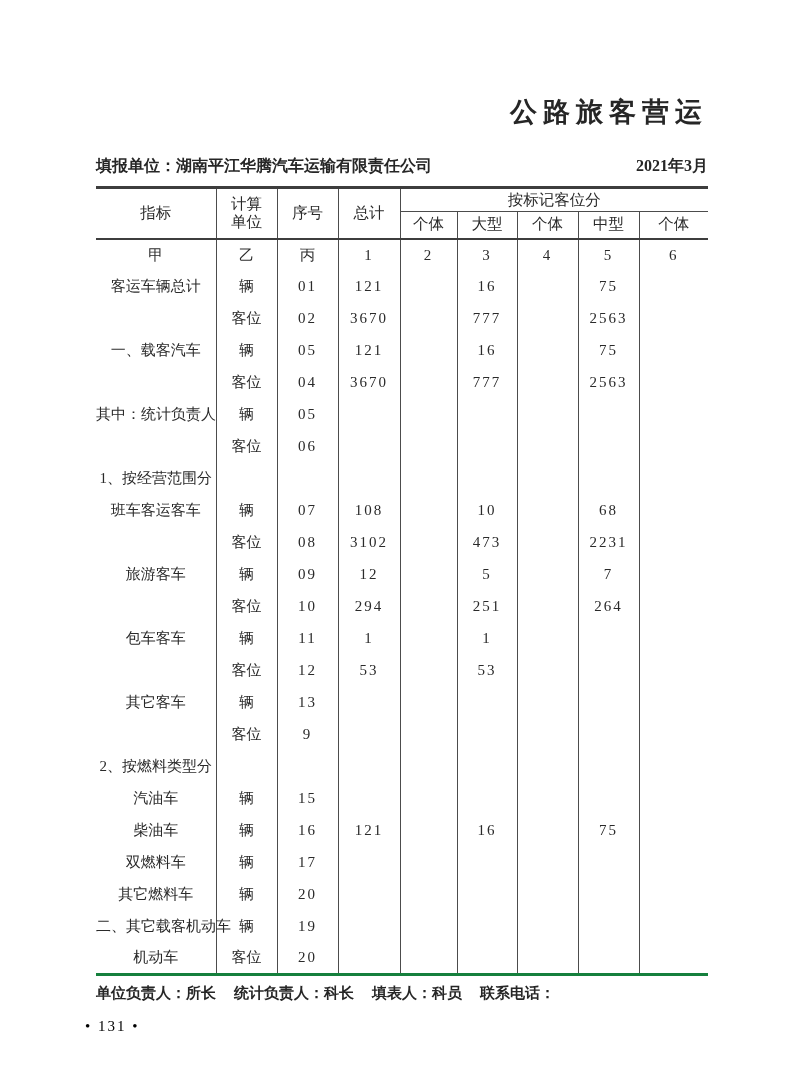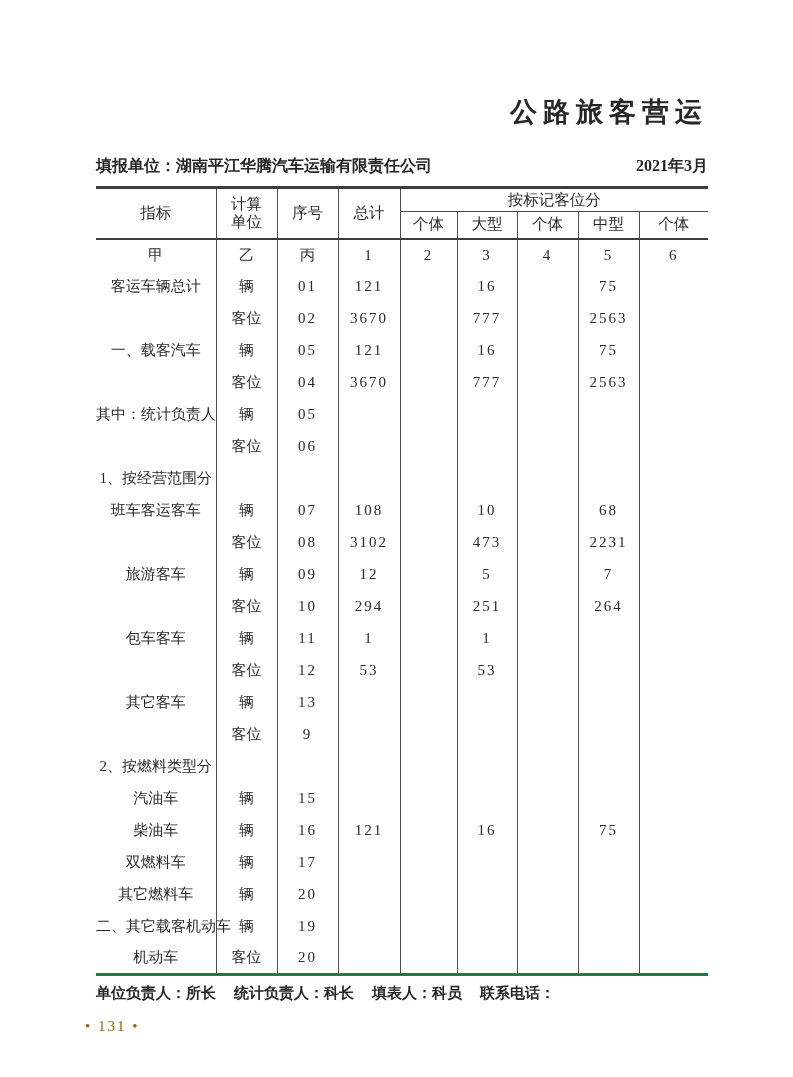--- a/index.html
+++ b/index.html
@@ -81,21 +81,21 @@
     color: #262626;
     white-space: nowrap;
   }
   .footer-row span { margin-right: 18px; }
   .page-number {
     position: absolute;
     top: 1018px;
     left: 85px;
     font-size: 15px;
     letter-spacing: 2px;
-    color: #a16207;
+    color: #000000;
   }
 </style>
 </head>
 <body>
 
 <div class="page">
 
   <div class="doc-title">公路旅客营运</div>
 
   <div class="meta-row">

